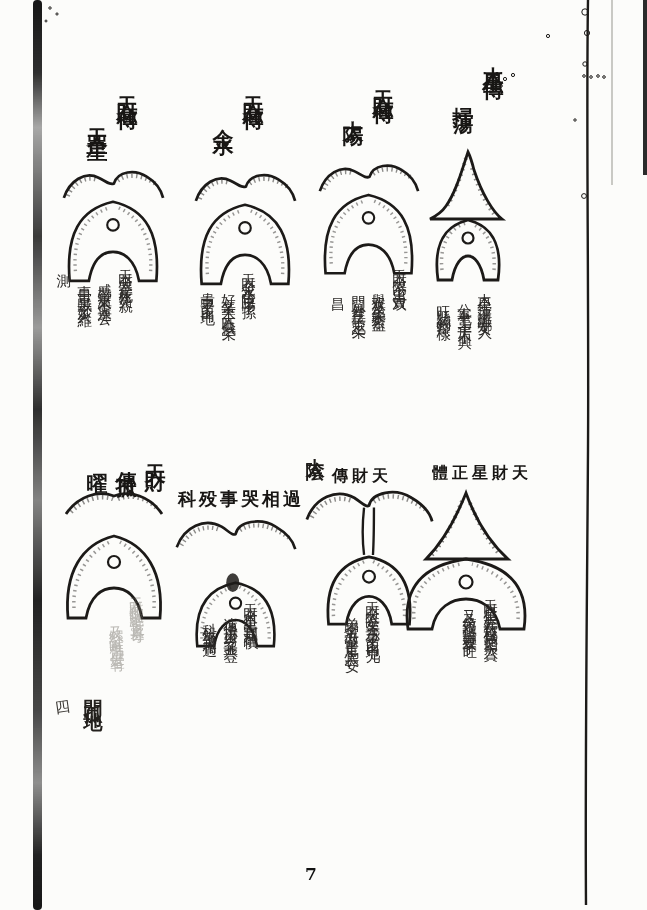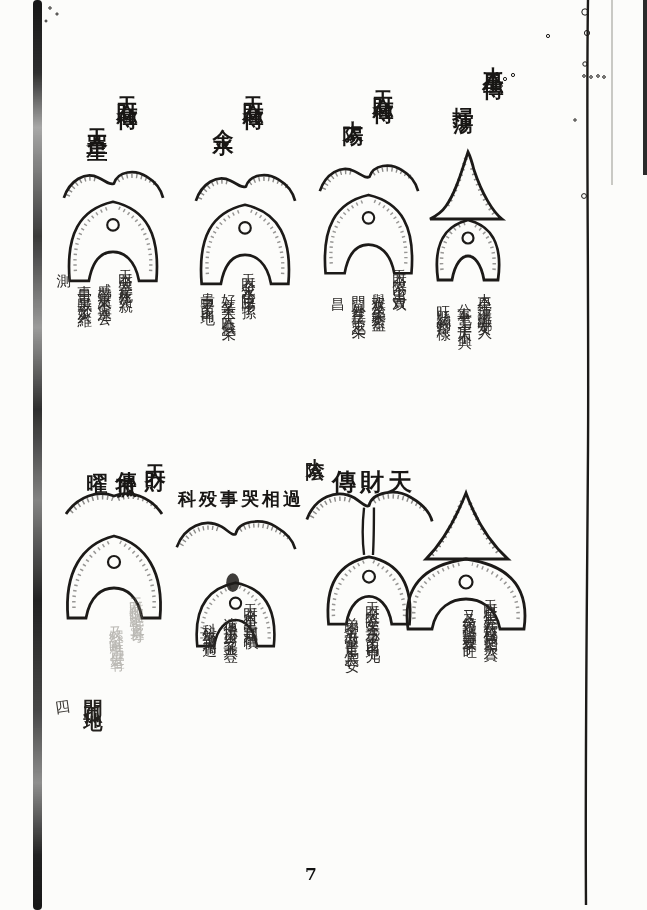--- a/index.html
+++ b/index.html
@@ -5,21 +5,21 @@
   html,body{margin:0;padding:0;background:#e8e8e8;font-family:"DejaVu Sans",sans-serif;}
   .page{position:relative;width:647px;height:910px;background:#fcfcfa;overflow:hidden;
         box-shadow:0 0 4px rgba(0,0,0,.4);margin:0 auto;color:#1e1c1a;}
   
   .vcol{writing-mode:vertical-rl;text-orientation:upright;display:inline-block;
         line-height:1.0;white-space:nowrap;}
   .hdr{position:absolute;display:flex;flex-direction:row-reverse;gap:9px;}
   .hdr .vcol{font-size:21px;letter-spacing:6px;font-weight:bold;color:#181614;}
   .cap{position:absolute;display:flex;flex-direction:row-reverse;gap:6px;align-items:flex-start;}
   .cap .vcol{font-size:14.5px;letter-spacing:4px;color:#2b2927;transform:rotate(-.6deg);}
-  .hhdr{position:absolute;font-size:24px;font-weight:bold;letter-spacing:4px;color:#181614;white-space:nowrap;}
+  .hhdr{position:absolute;font-size:16px;font-weight:bold;letter-spacing:4px;color:#181614;white-space:nowrap;}
   .drawing{position:absolute;}
   .faint .vcol{color:#6b675f;opacity:.45;}
   .boldcap{position:absolute;font-size:19px;letter-spacing:6px;font-weight:bold;color:#23201d;}
   .pgnum{position:absolute;left:296px;top:864px;width:30px;text-align:center;
          font-family:"DejaVu Serif",serif;font-size:17px;font-weight:bold;color:#111;}
   .gutter{position:absolute;left:29px;top:0;width:17px;height:910px;pointer-events:none;}
   .overlay{position:absolute;left:0;top:0;pointer-events:none;}
   .marginmark{position:absolute;left:55px;top:698px;font-size:15px;color:#3a3733;transform:rotate(-8deg);}
   svg path, svg circle{stroke:#1c1a18;fill:none;}
 </style>
@@ -91,20 +91,21 @@
     <circle cx="55" cy="68" r="6" stroke-width="2.2"></circle>
     <path d="M16 116 C13 82 26 58 52 50 M94 116 C96 84 84 60 60 50" stroke-width="3.5" stroke-dasharray="1.5 4" opacity=".45"></path>
   </svg>
   <div class="cap" style="left:56px;top:258px;">
     <span class="vcol">天財天罡産死災親</span>
     <span class="vcol" style="margin-top:14px;">戚帶瘟來不寧連公</span>
     <span class="vcol" style="margin-top:16px;">事日軍賊玄妙人維</span>
     <span class="vcol" style="margin-top:4px;">測</span>
   </div>
 
+  <div class="hhdr" style="left:432px;top:463px;">體正星財天</div>
   <svg class="drawing" style="left:396px;top:487px;" width="140" height="145" viewBox="0 0 140 145">
     <path d="M70 6 C62 26 50 52 30 72 L112 72 C92 54 78 28 70 6 Z" stroke-width="2.8"></path>
     <path d="M66 14 C58 34 48 54 36 68 M74 16 C82 36 92 54 104 68" stroke-width="4" stroke-dasharray="1.5 4" opacity=".55"></path>
     <path d="M12 142 C6 100 28 78 70 72 C112 78 134 100 128 142 L104 142 C100 120 84 112 70 112 C56 112 40 120 36 142 Z" stroke-width="2.8"></path>
     <circle cx="70" cy="95" r="6.5" stroke-width="2.2"></circle>
     <path d="M18 132 C15 104 34 84 64 77 M122 132 C124 106 106 86 76 77" stroke-width="3.5" stroke-dasharray="1.5 4" opacity=".45"></path>
   </svg>
   <div class="cap" style="left:462px;top:588px;">
     <span class="vcol">天財星辰先長数稅錢是四入贅</span>
     <span class="vcol" style="margin-top:10px;">又及第双轉嫡妻双子旺</span>

